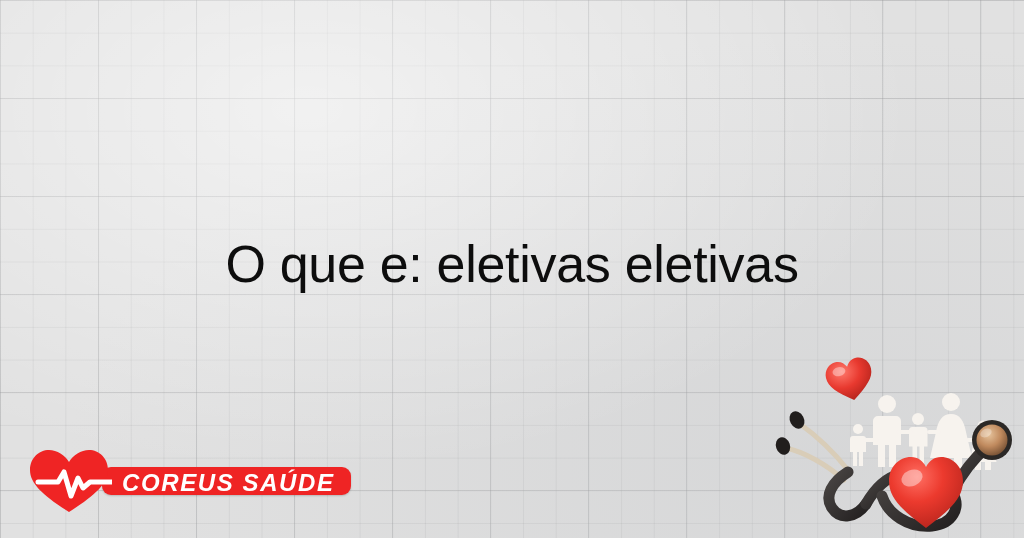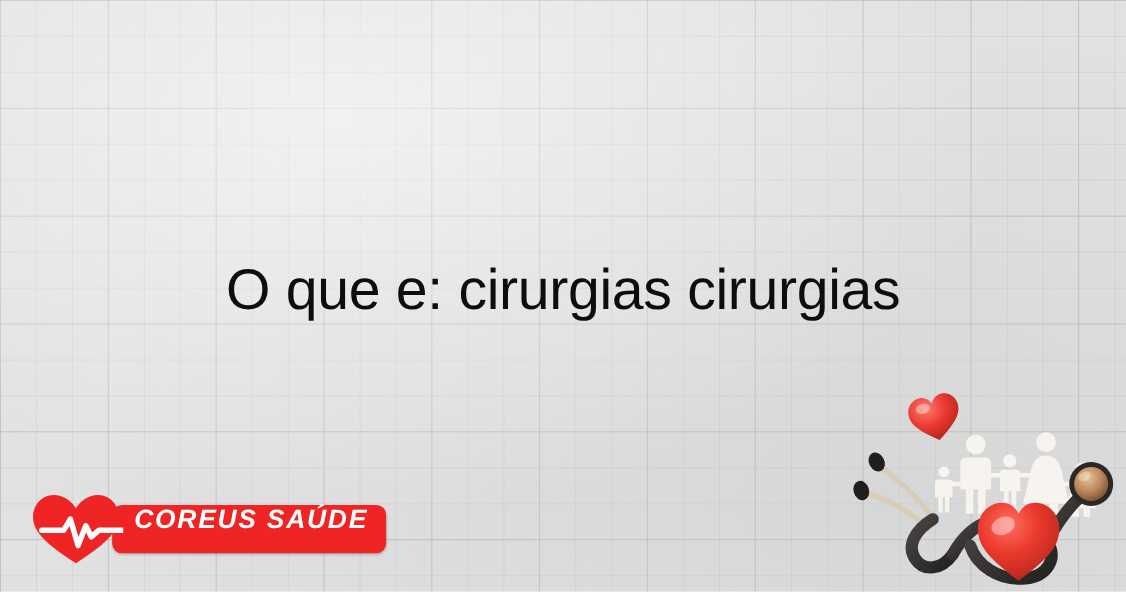--- a/index.html
+++ b/index.html
@@ -69,23 +69,23 @@
     margin-right: -10px;
     position: relative;
     z-index: 2;
   }
   .brand-badge {
     position: relative;
     z-index: 1;
     background: #ef2424;
     border-radius: 9px;
     height: 28px;
-    padding: 0 16px 16px 20px;
+    padding: 0 16px 0 20px;
     display: flex;
-    align-items: center;
+    align-items: flex-end;
     box-shadow: 0 1px 2px rgba(0,0,0,0.18);
   }
   .brand-badge-text {
     color: #ffffff;
     font-family: "Liberation Sans", sans-serif;
     font-weight: bold;
     font-style: italic;
     font-size: 24px;
     letter-spacing: 1.6px;
     white-space: nowrap;
@@ -102,21 +102,21 @@
   }
   .hero-art svg { display: block; }
 </style>
 </head>
 <body>
 
 <div class="canvas">
 
   <div class="paper-shade"></div>
 
-  <div class="headline">O que e: cirurgias cirurgias</div>
+  <div class="headline">O que e: eletivas eletivas</div>
 
   <div class="brand">
 
     <div class="brand-mark">
       <svg width="84" height="66" viewBox="0 0 84 66" xmlns="http://www.w3.org/2000/svg">
         <path d="M41 64 C 16 48, 2 36, 2 22 C 2 10, 11 2, 21 2 C 29 2, 37 7, 41 14 C 45 7, 53 2, 61 2 C 71 2, 80 10, 80 22 C 80 36, 66 48, 41 64 Z" fill="#ef2424"></path>
         <path d="M10 34 H30 L36 24 L43 48 L50 30 L55 40 L62 34 H96" fill="none" stroke="#ffffff" stroke-width="5" stroke-linecap="round" stroke-linejoin="round"></path>
       </svg>
     </div>
 

